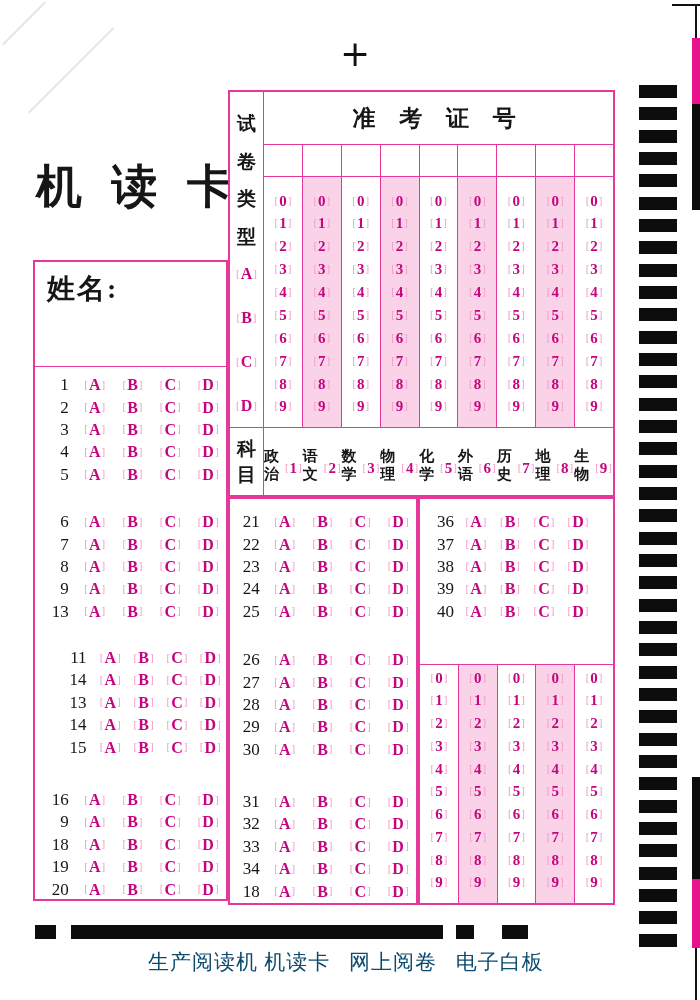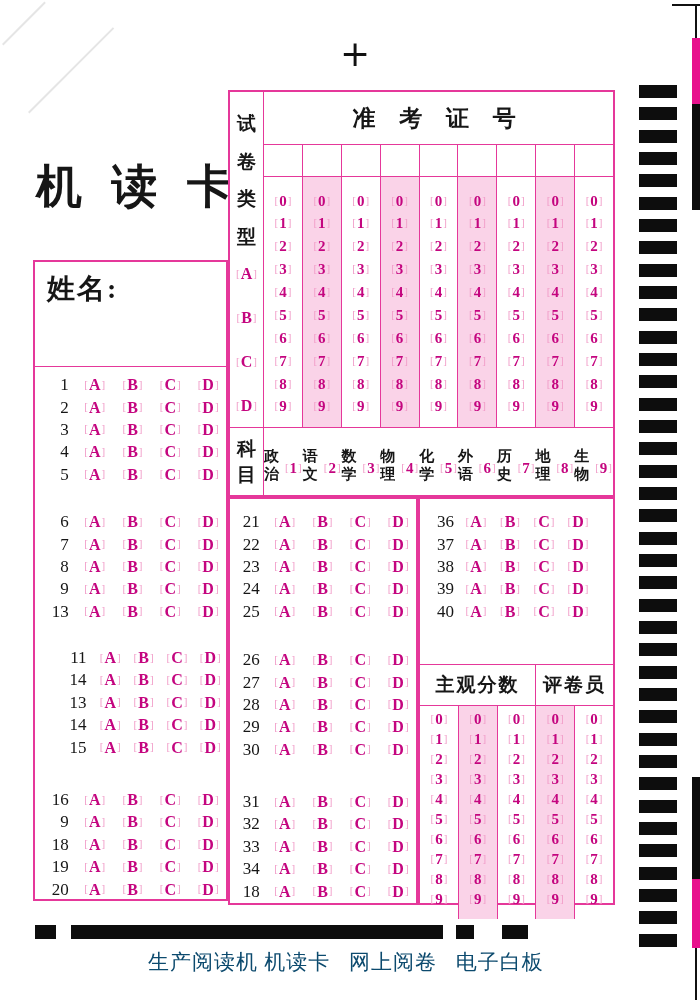--- a/index.html
+++ b/index.html
@@ -1848,24 +1848,20 @@
               <i>]</i>
             </span>
             <span class="tok big">
               <i>[</i>
               <b>D</b>
               <i>]</i>
             </span>
           </div>
         </div>
       </div>
-    <div class="rp-header">
-      <div class="rp-h rp-h-subj">主观分数</div>
-      <div class="rp-h rp-h-grader">评卷员</div>
-    </div>
     <div class="score-grid" id="score-grid">
         <div class="score-col">
           <div class="dcell">
             <span class="tok">
               <i>[</i>
               <b>0</b>
               <i>]</i>
             </span>
           </div>
           <div class="dcell">

